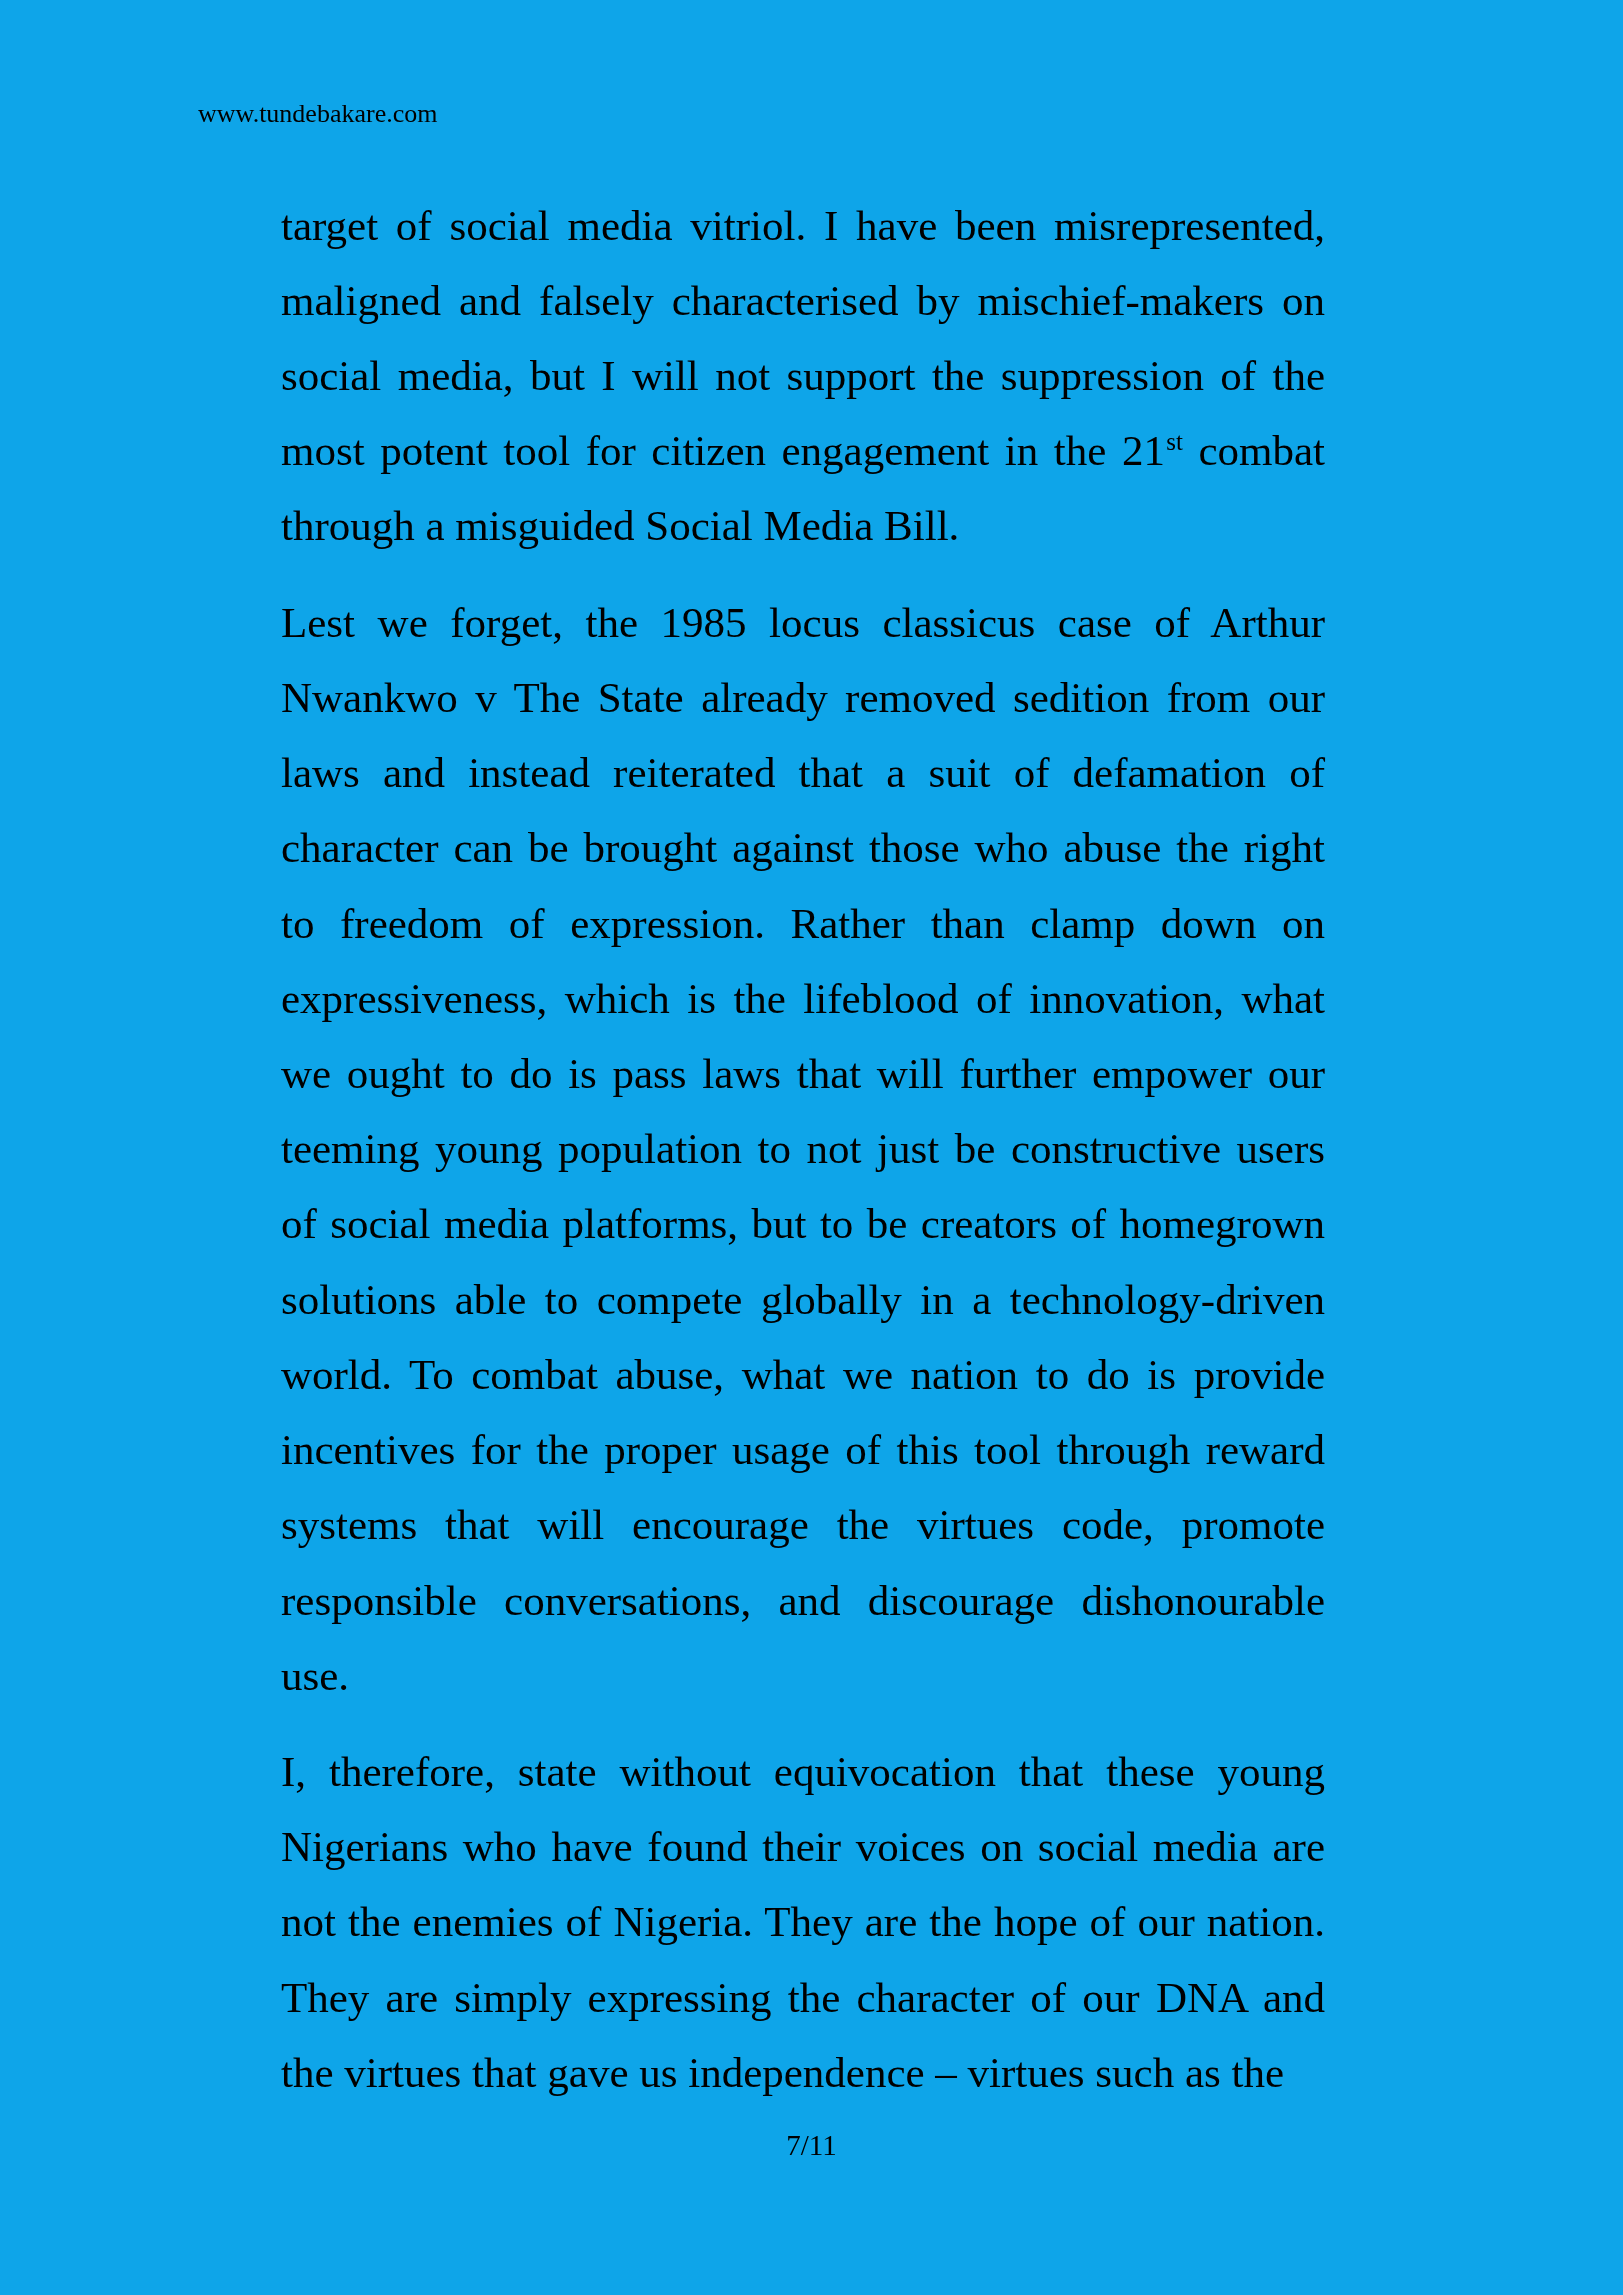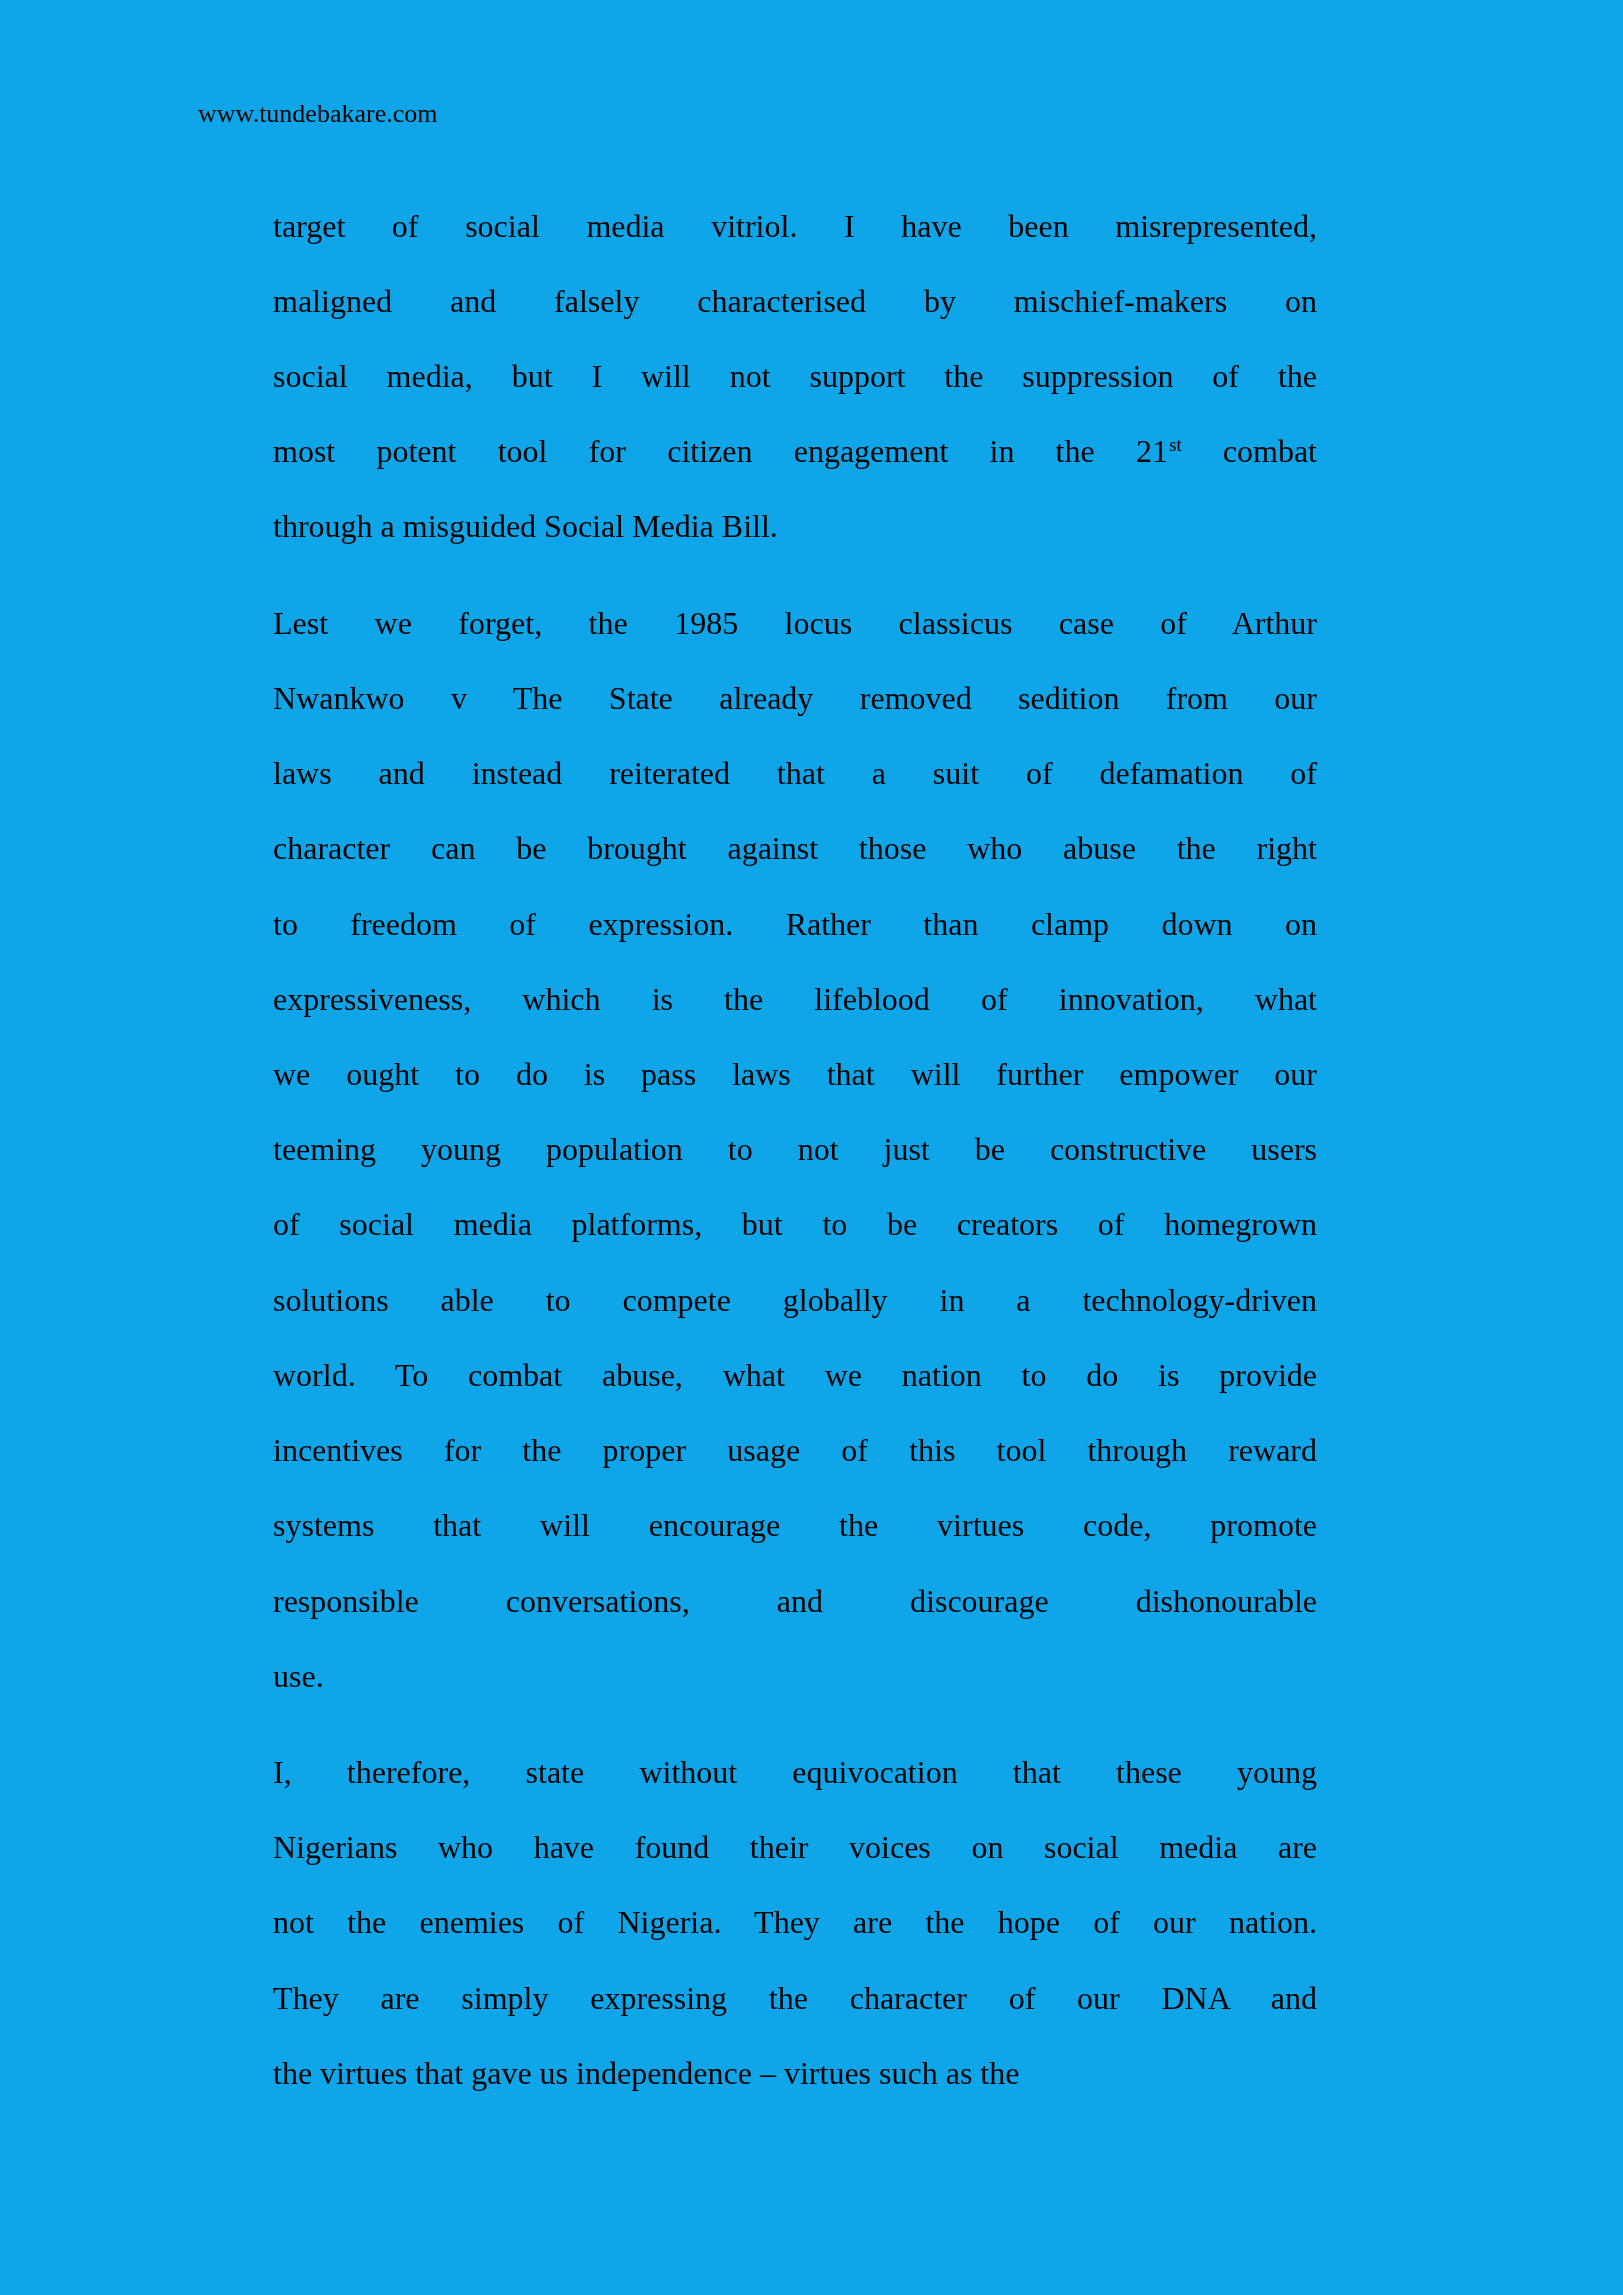--- a/index.html
+++ b/index.html
@@ -32,23 +32,23 @@
     white-space: nowrap;
   }
   .body-text {
     position: absolute;
     left: 273px;
     width: 1044px;
     top: 0;
   }
   .line {
     position: absolute;
-    left: 0;
+    left: 8px;
     width: 1044px;
-    font-size: 32px;
+    font-size: 43px;
     line-height: 52px;
     height: 52px;
     white-space: nowrap;
     text-align: justify;
     text-align-last: justify;
   }
   .line.last {
     text-align: left;
     text-align-last: left;
   }
@@ -101,14 +101,15 @@
       </div>
       <div>
         <div class="line" style="top: 1746px;">I, therefore, state without equivocation that these young</div>
         <div class="line" style="top: 1821px;">Nigerians who have found their voices on social media are</div>
         <div class="line" style="top: 1896px;">not the enemies of Nigeria. They are the hope of our nation.</div>
         <div class="line" style="top: 1972px;">They are simply expressing the character of our DNA and</div>
         <div class="line last" style="top: 2047px;">the virtues that gave us independence – virtues such as the</div>
       </div>
     </div>
 
+  <div class="page-number">7/11</div>
 </div>
 
 
 </body></html>

